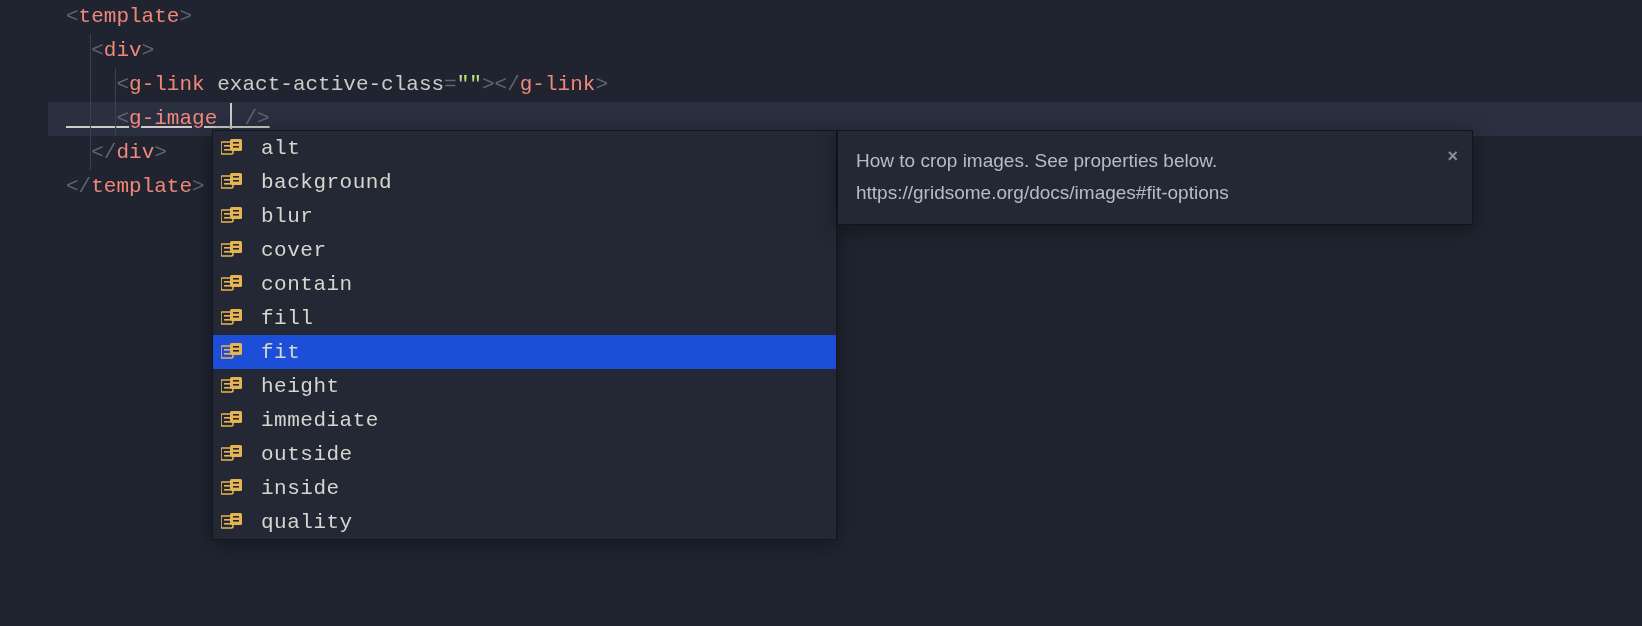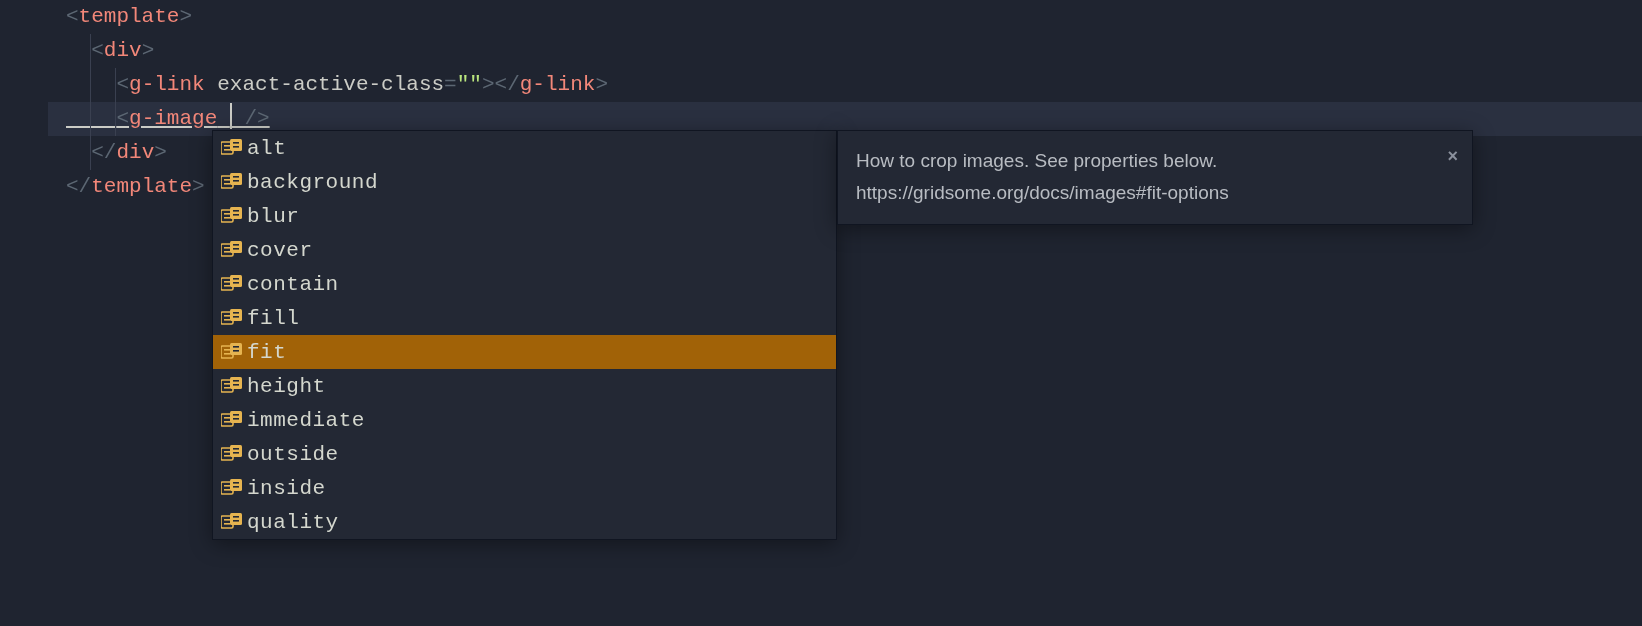--- a/index.html
+++ b/index.html
@@ -61,26 +61,26 @@
     background: #232834;
     border: 1px solid #101521;
     width: 625px;
     box-shadow: 0 4px 20px rgba(0,0,0,0.4);
   }
   .suggestion {
     display: flex;
     align-items: center;
     height: 34px;
     padding: 0 8px;
-    gap: 4px;
+    gap: 18px;
     color: #d4d7ce;
     cursor: pointer;
   }
   .suggestion.selected {
-    background: #a16207;
+    background: #1d4ed8;
   }
   .sugg-icon {
     width: 22px;
     height: 18px;
     flex-shrink: 0;
   }
   .sugg-label {
     font-size: 21px;
     letter-spacing: 0.5px;
   }

